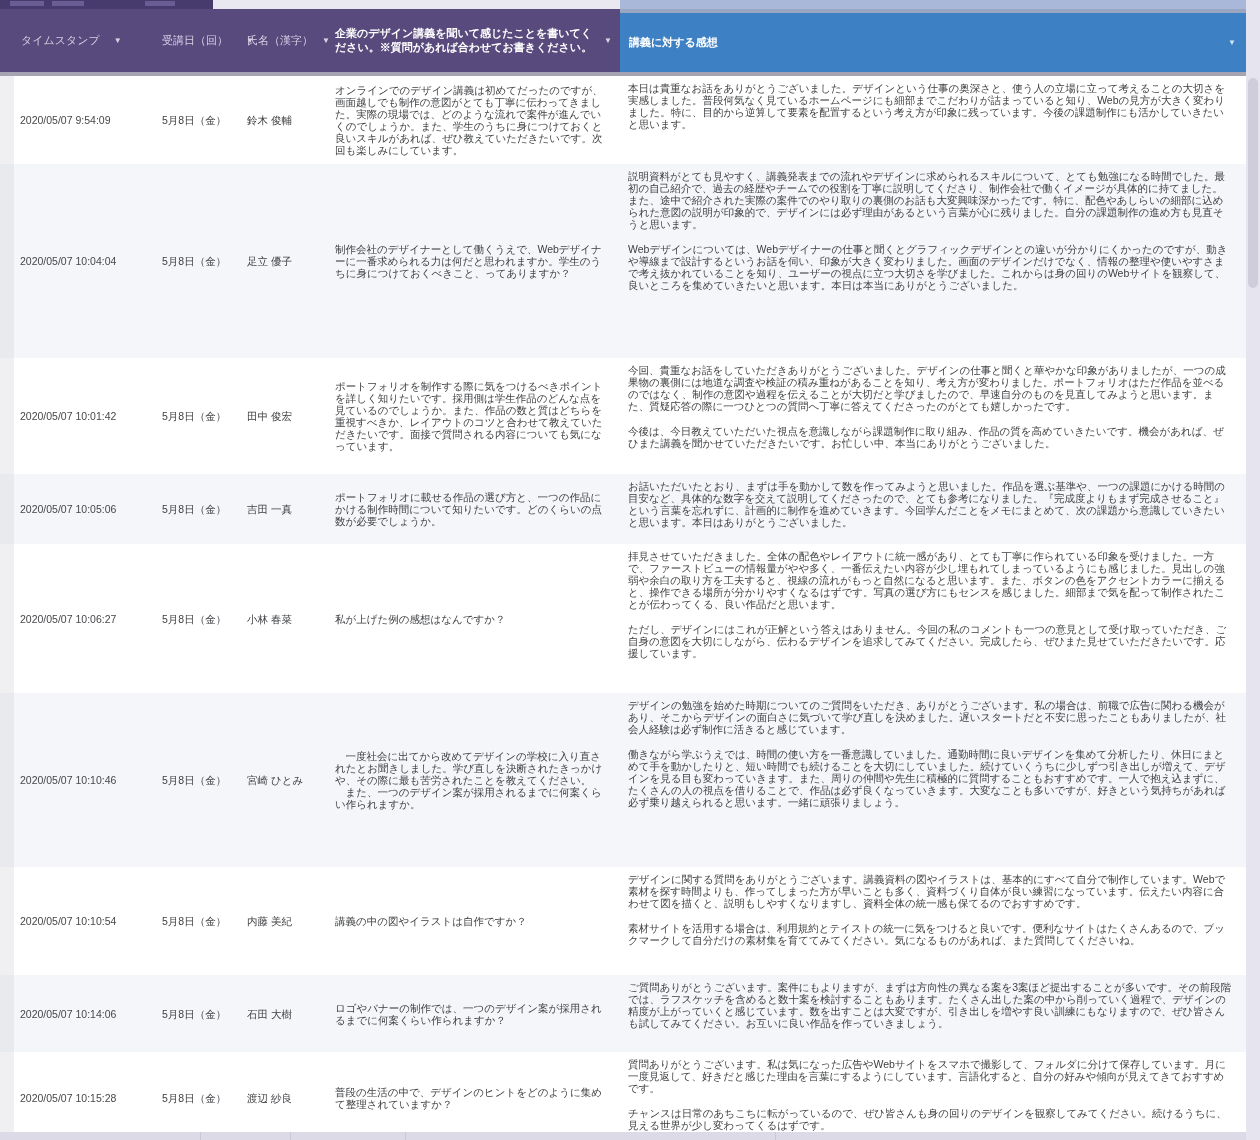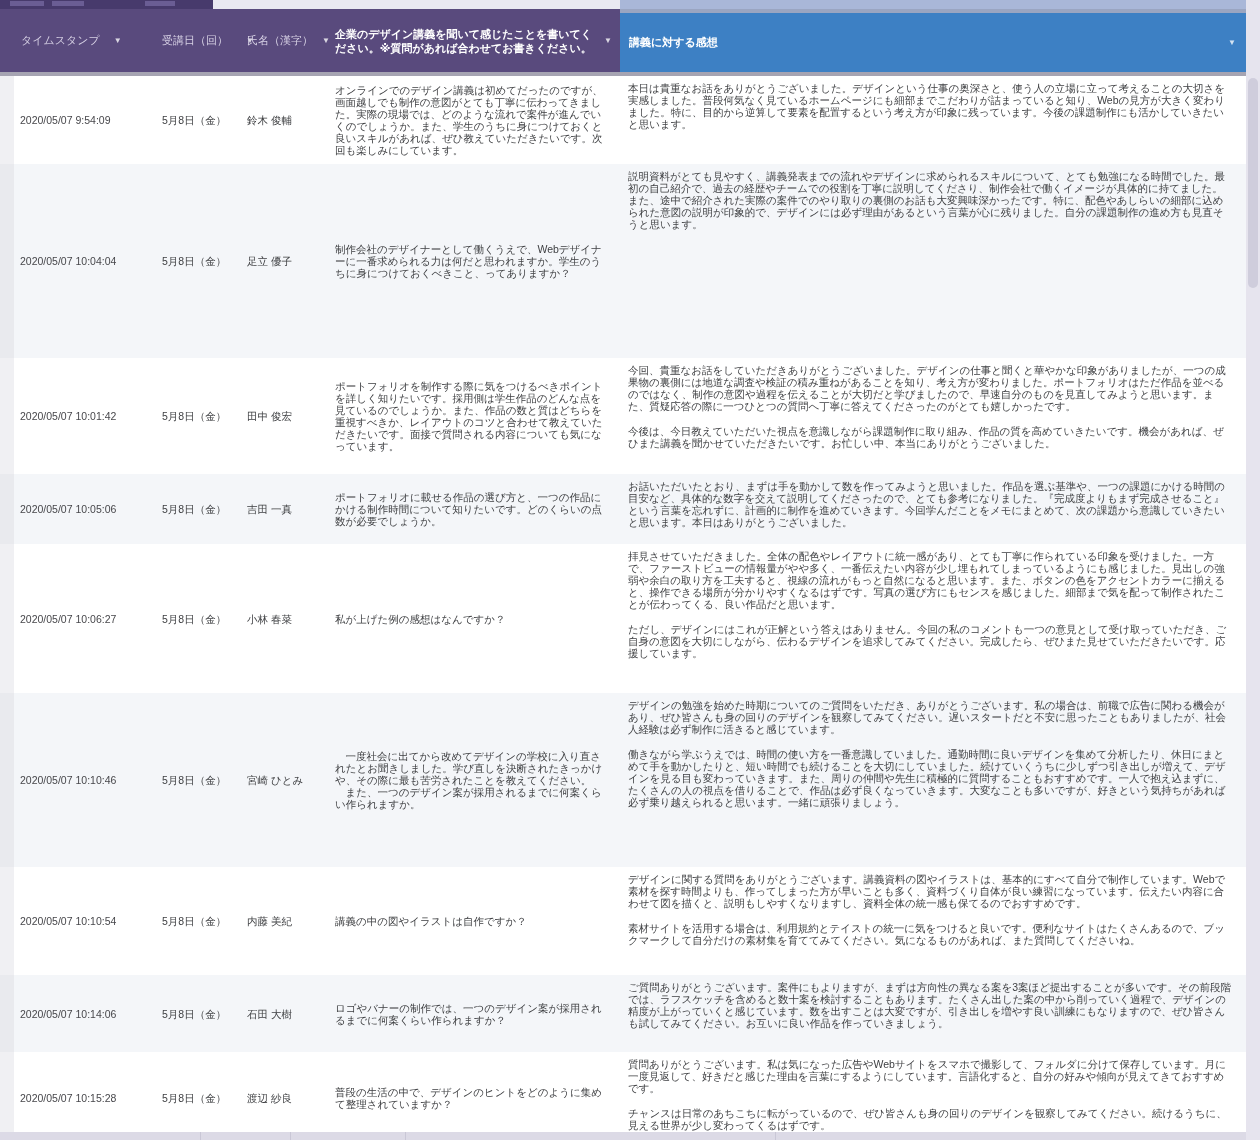--- a/index.html
+++ b/index.html
@@ -33,21 +33,21 @@
   .table{position:absolute;top:9px;left:0;width:1246px;}
   .thead{display:flex;height:67px;background:var(--header-purple);
          border-bottom:4px solid var(--border-gray);}
   .th{display:flex;align-items:center;font-size:11px;color:#d6d0e4;}
   .th .lbl{white-space:nowrap;}
   .th-gutter{width:14px;}
   .th-c1{width:141px;padding-left:7px;gap:14px;}
   .th-c2{width:85px;padding-left:7px;gap:18px;text-align:right;}
   .th-c3{width:85px;padding-left:7px;gap:9px;}
   .th-c4{width:295px;padding:0 8px 0 10px;color:#fff;font-weight:bold;line-height:14px;}
-  .th-c4 .lbl{white-space:normal;}
+  .th-c4 .lbl{white-space:normal;font-family:Liberation Mono, monospace;}
   .th-c5{width:626px;background:var(--header-blue);
          border-top:4px solid var(--blue-border);
          color:#fff;font-weight:bold;justify-content:space-between;
          padding:0 10px 0 9px;height:63px;text-align:center;}
   .funnel{font-size:8px;color:rgba(255,255,255,.78);line-height:8px;flex:none;}
   .th-c4 .funnel{margin-left:6px;}
 
   
   .row{display:flex;background:#fff;}
   .row:nth-child(even){background:var(--row-alt);}
@@ -148,20 +148,21 @@
             <span>5月8日（金）</span>
           </div>
       <div class="cell c3">
             <span>足立 優子</span>
           </div>
       <div class="cell c4">
             <p>制作会社のデザイナーとして働くうえで、Webデザイナーに一番求められる力は何だと思われますか。学生のうちに身につけておくべきこと、ってありますか？</p>
           </div>
       <div class="cell c5">
             <p>説明資料がとても見やすく、講義発表までの流れやデザインに求められるスキルについて、とても勉強になる時間でした。最初の自己紹介で、過去の経歴やチームでの役割を丁寧に説明してくださり、制作会社で働くイメージが具体的に持てました。また、途中で紹介された実際の案件でのやり取りの裏側のお話も大変興味深かったです。特に、配色やあしらいの細部に込められた意図の説明が印象的で、デザインには必ず理由があるという言葉が心に残りました。自分の課題制作の進め方も見直そうと思います。</p>
+            <p>Webデザインについては、Webデザイナーの仕事と聞くとグラフィックデザインとの違いが分かりにくかったのですが、動きや導線まで設計するというお話を伺い、印象が大きく変わりました。画面のデザインだけでなく、情報の整理や使いやすさまで考え抜かれていることを知り、ユーザーの視点に立つ大切さを学びました。これからは身の回りのWebサイトを観察して、良いところを集めていきたいと思います。本日は本当にありがとうございました。</p>
           </div>
     </div>
         <div class="row">
       <div class="gutter"></div>
       <div class="cell c1">
             <span>2020/05/07 10:01:42</span>
           </div>
       <div class="cell c2">
             <span>5月8日（金）</span>
           </div>
@@ -222,21 +223,21 @@
             <span>5月8日（金）</span>
           </div>
       <div class="cell c3">
             <span>宮崎 ひとみ</span>
           </div>
       <div class="cell c4">
             <p>　一度社会に出てから改めてデザインの学校に入り直されたとお聞きしました。学び直しを決断されたきっかけや、その際に最も苦労されたことを教えてください。</p>
             <p>　また、一つのデザイン案が採用されるまでに何案くらい作られますか。</p>
           </div>
       <div class="cell c5">
-            <p>デザインの勉強を始めた時期についてのご質問をいただき、ありがとうございます。私の場合は、前職で広告に関わる機会があり、ぜひ皆さんも身の回りのデザインを観察してみてください。遅いスタートだと不安に思ったこともありましたが、社会人経験は必ず制作に活きると感じています。</p>
+            <p>デザインの勉強を始めた時期についてのご質問をいただき、ありがとうございます。私の場合は、前職で広告に関わる機会があり、そこからデザインの面白さに気づいて学び直しを決めました。遅いスタートだと不安に思ったこともありましたが、社会人経験は必ず制作に活きると感じています。</p>
             <p>働きながら学ぶうえでは、時間の使い方を一番意識していました。通勤時間に良いデザインを集めて分析したり、休日にまとめて手を動かしたりと、短い時間でも続けることを大切にしていました。続けていくうちに少しずつ引き出しが増えて、デザインを見る目も変わっていきます。また、周りの仲間や先生に積極的に質問することもおすすめです。一人で抱え込まずに、たくさんの人の視点を借りることで、作品は必ず良くなっていきます。大変なことも多いですが、好きという気持ちがあれば必ず乗り越えられると思います。一緒に頑張りましょう。</p>
           </div>
     </div>
         <div class="row">
       <div class="gutter"></div>
       <div class="cell c1">
             <span>2020/05/07 10:10:54</span>
           </div>
       <div class="cell c2">
             <span>5月8日（金）</span>

